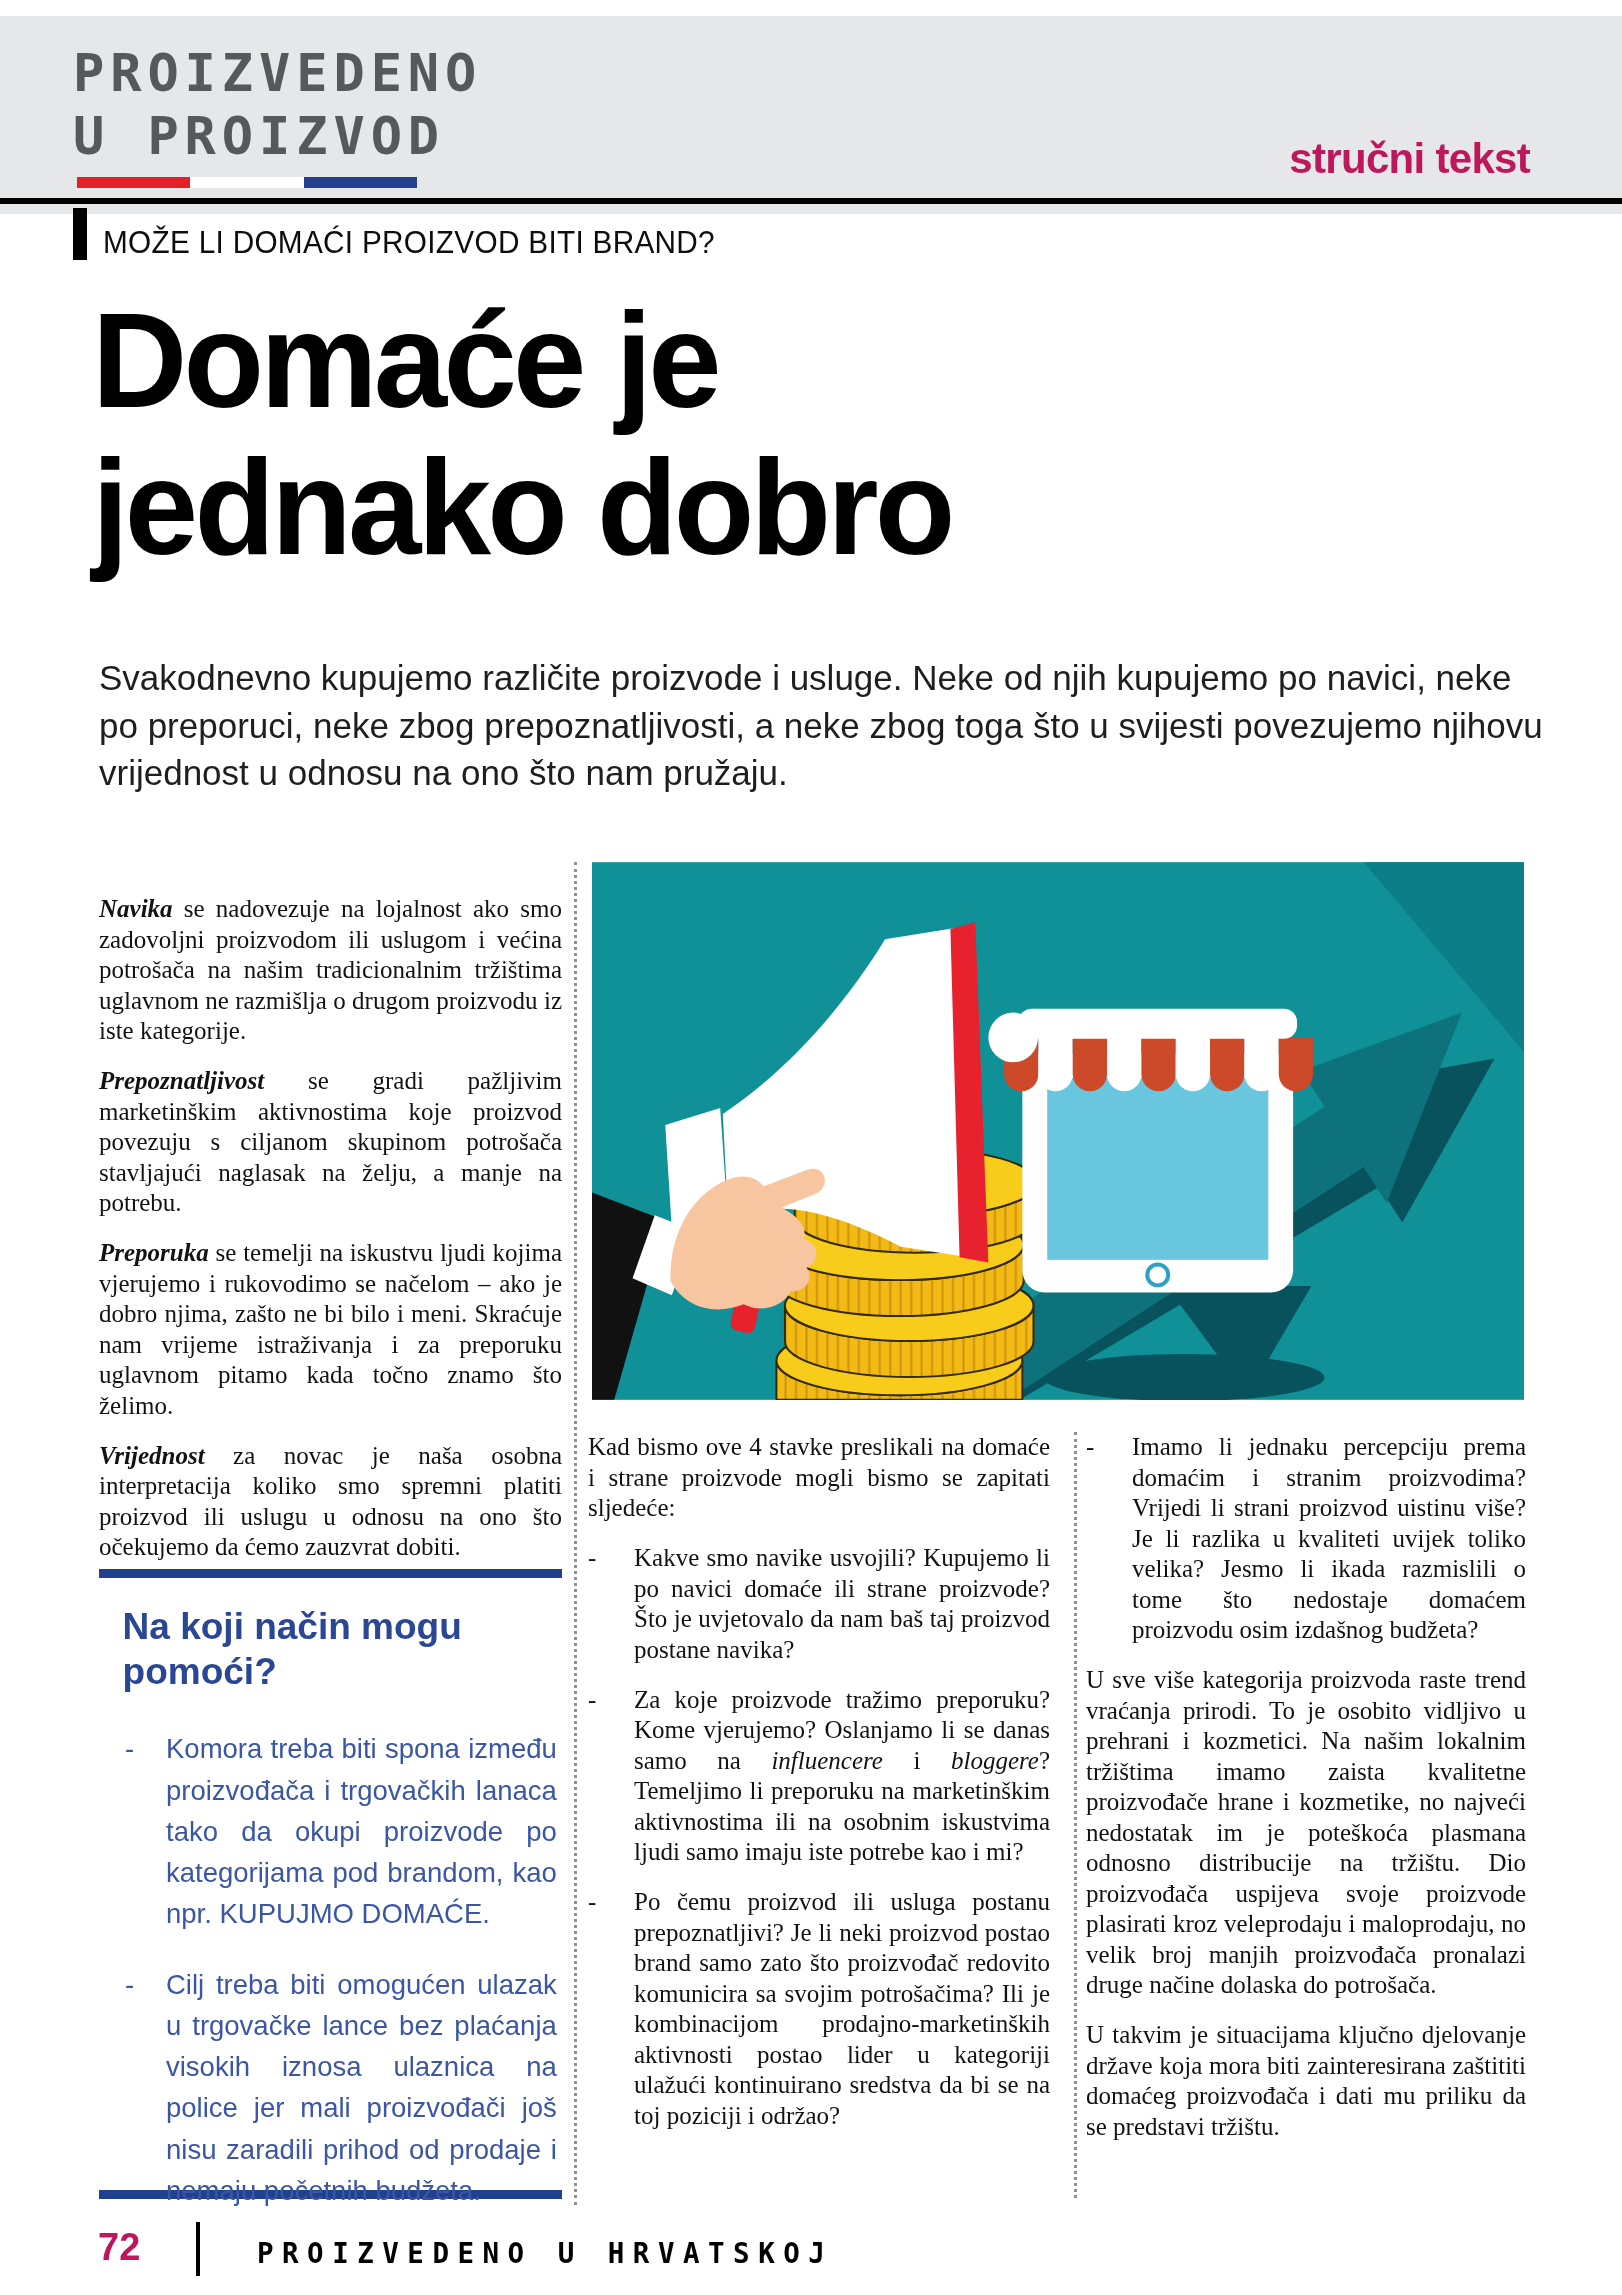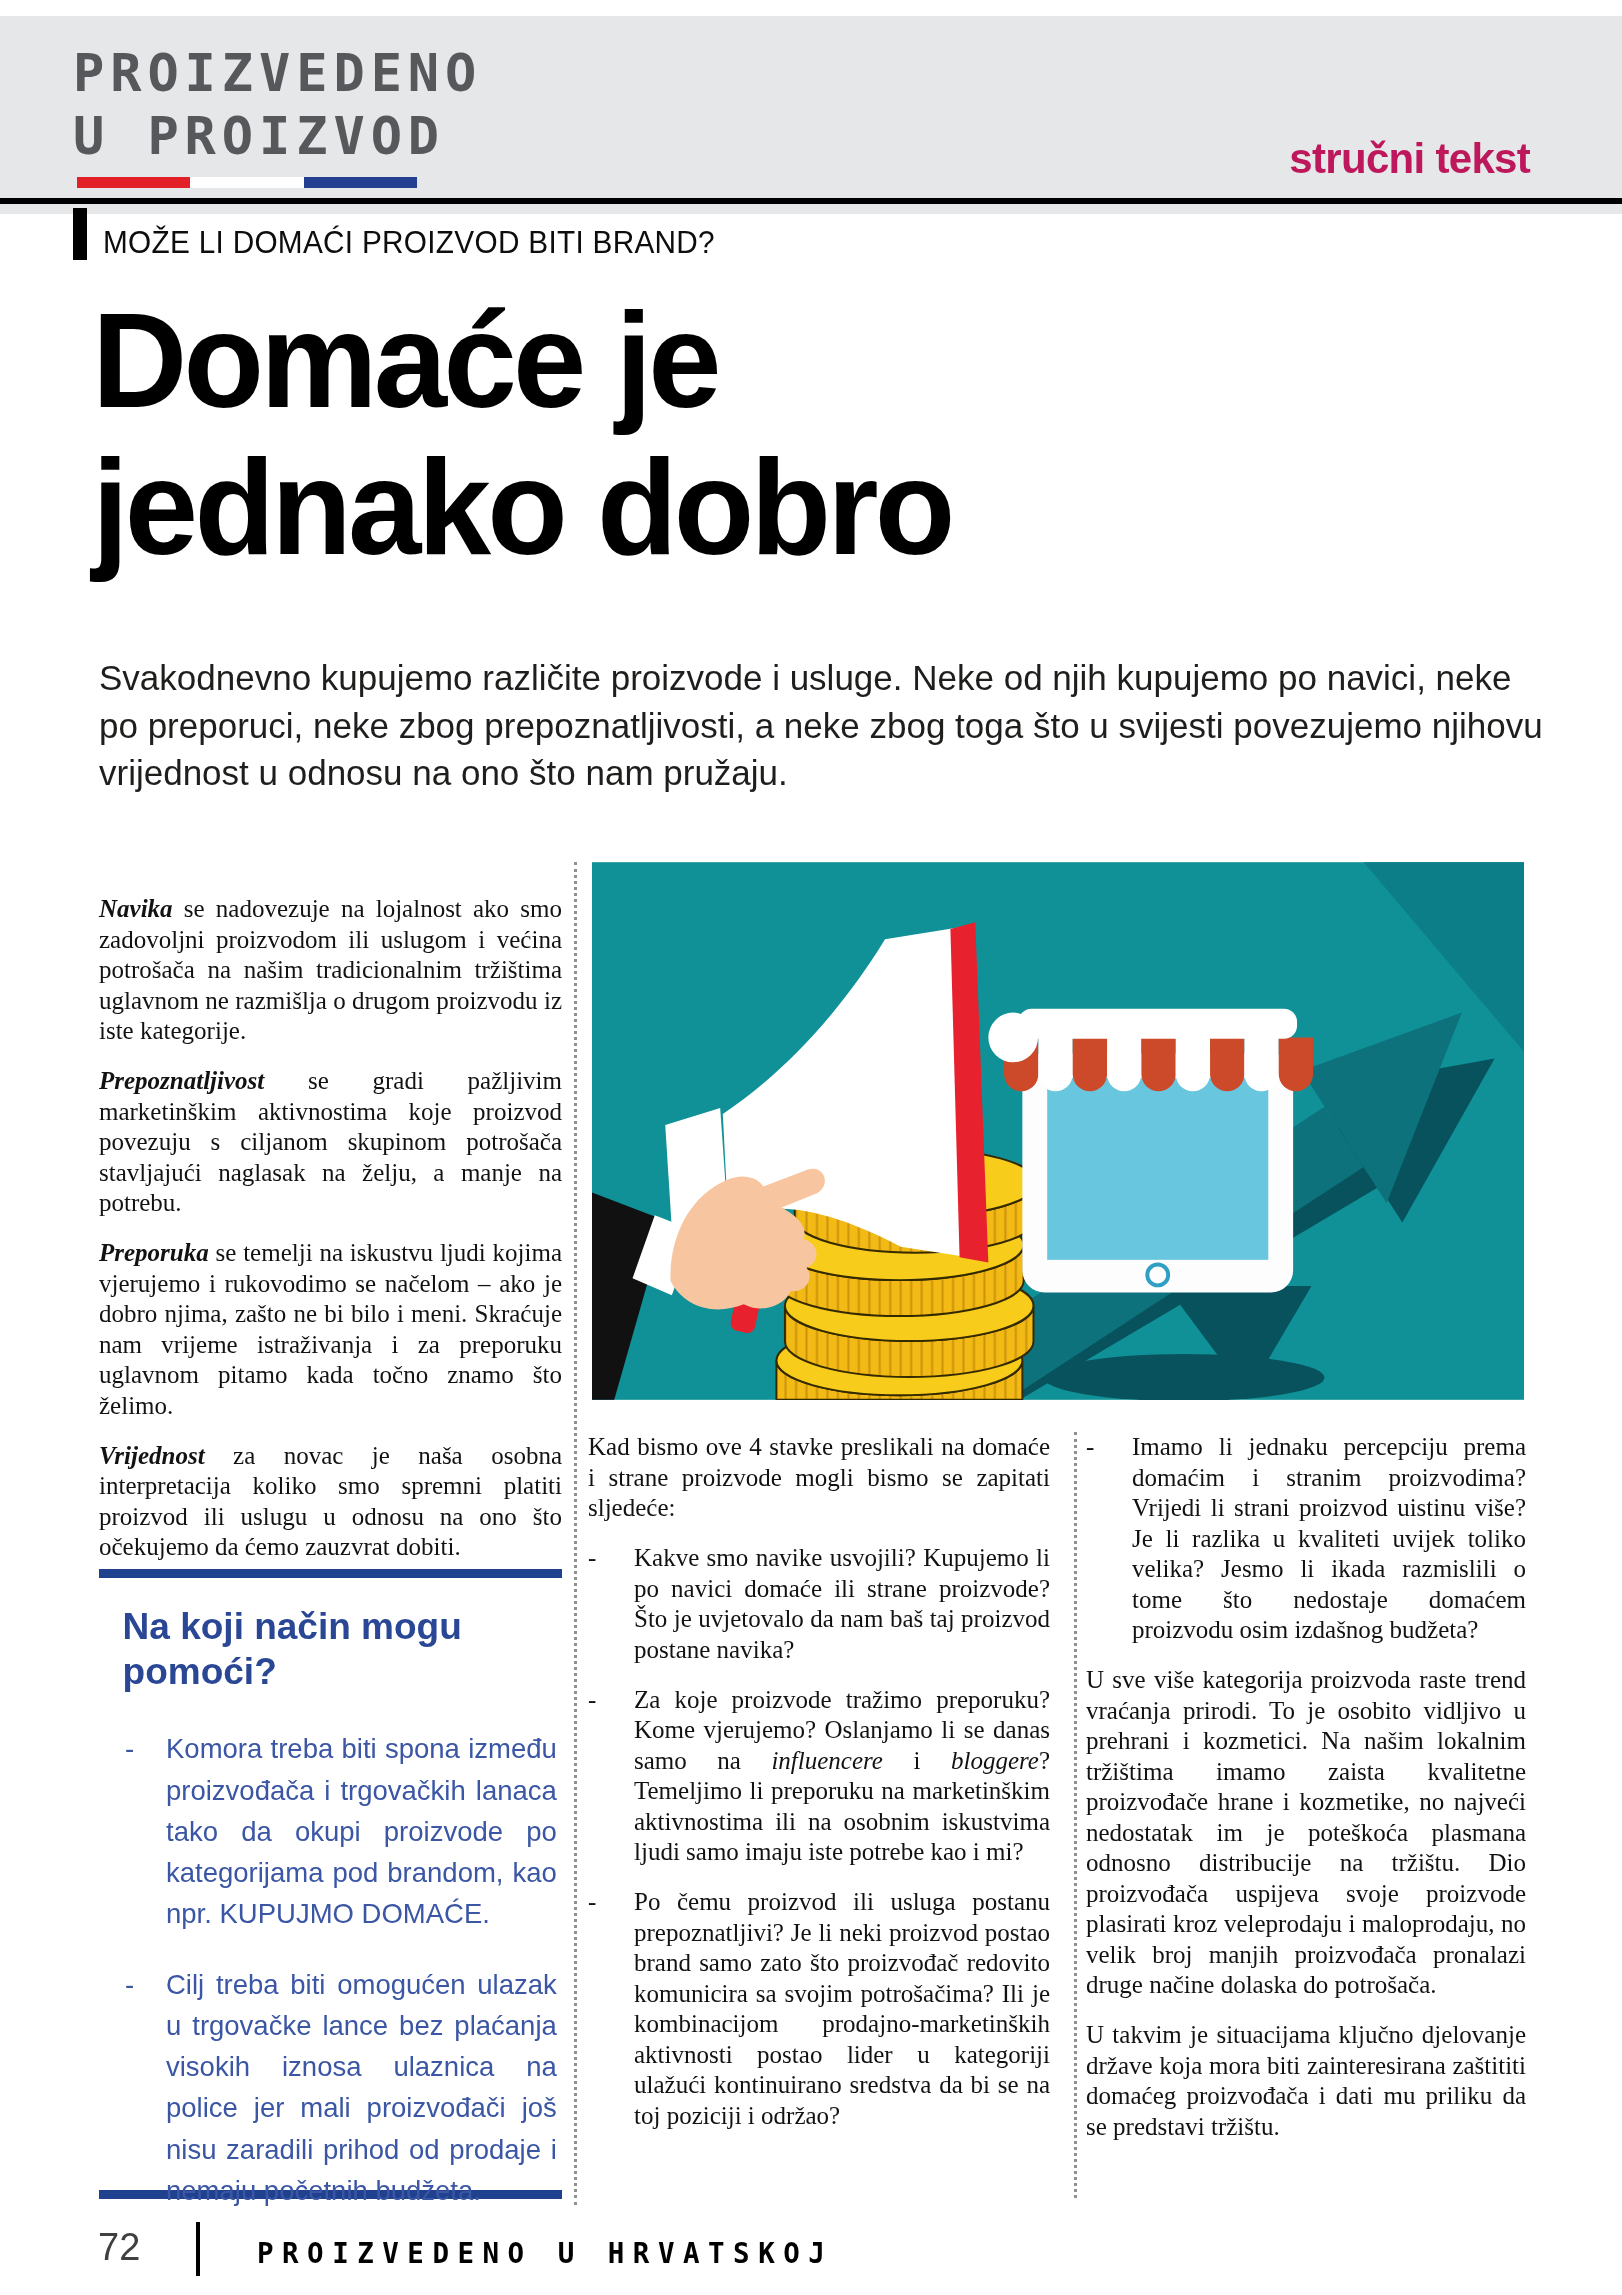--- a/index.html
+++ b/index.html
@@ -45,21 +45,21 @@
            border-top:9.2px solid #20418e;border-bottom:9.2px solid #20418e;
            box-sizing:content-box;}
   .helpbox h2{margin:26px 0 0 23.6px;font-size:37px;line-height:1.22;color:#2a4795;
               font-weight:bold;}
   .helplist{margin-top:34px;color:#3a56a4;font-size:27.5px;line-height:1.5;
             text-align:justify;}
   .helplist .bullet{padding-left:41px;margin:0 5.2px 29px 26px;}
   
   .illus{position:absolute;left:592px;top:862px;width:932px;height:538px;}
   
-  .pageno{position:absolute;left:98px;top:2226px;font-size:38px;font-weight:normal;color:#404040;text-align:center;}
+  .pageno{position:absolute;left:98px;top:2226px;font-size:38px;font-weight:bold;color:#be185d;text-align:center;}
   .footdiv{position:absolute;left:196px;top:2222px;width:3.9px;height:54px;background:#000;}
   .footmag{position:absolute;left:257px;top:2237px;color:#000;
            font-family:"DejaVu Sans Mono", monospace;font-weight:bold;
            font-size:27.5px;letter-spacing:8.5px;}
 </style>
 </head>
 <body>
 
 <div class="page">
 

